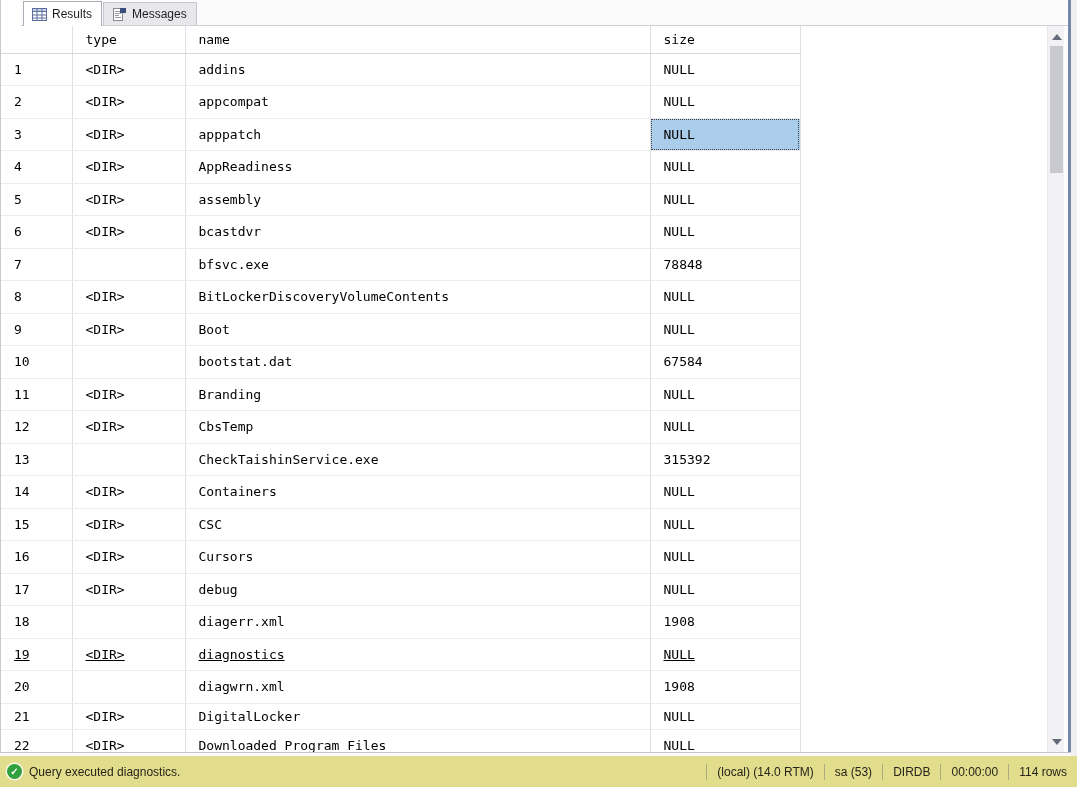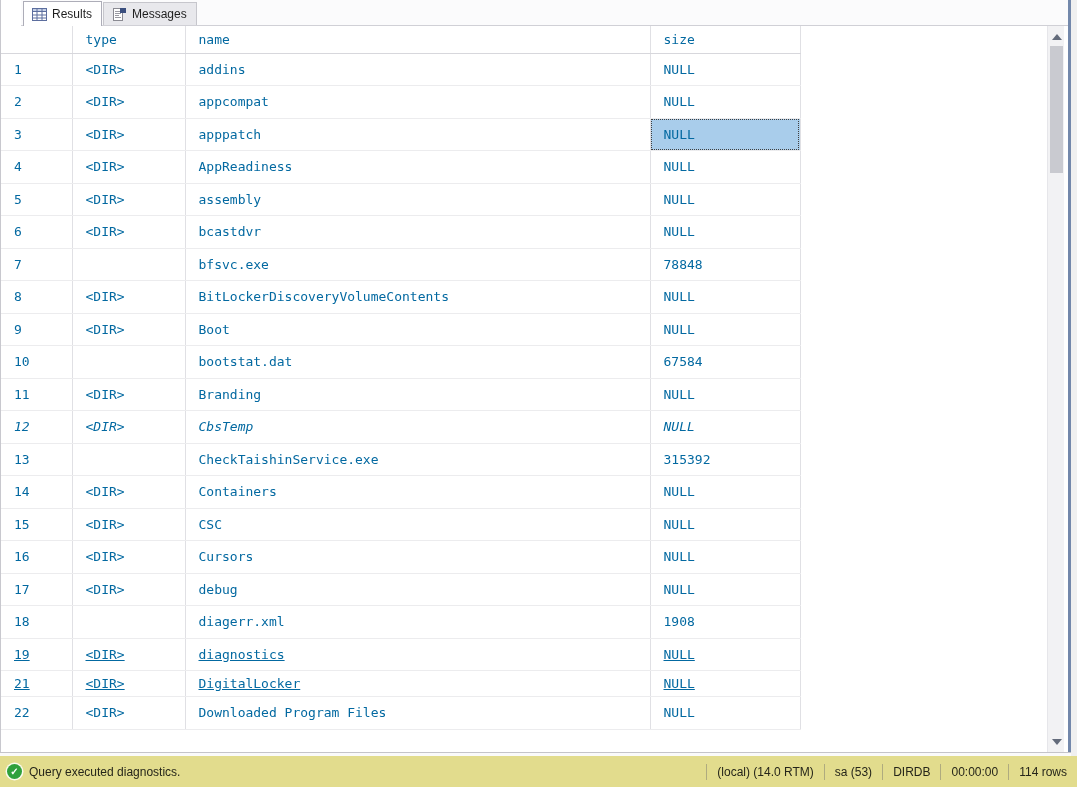--- a/index.html
+++ b/index.html
@@ -35,21 +35,21 @@
   }
   .tab .icon { display:inline-flex; width:16px; height:16px; align-items:center; justify-content:center; }
 
   
   .gridwrap {
     position:relative; height:726px; overflow:hidden; background:#FFFFFF;
   }
   table.results {
     border-collapse:collapse; table-layout:fixed; width:799px;
     font-family:"DejaVu Sans Mono","Liberation Mono",monospace;
-    font-size:13px; color:#0369a1;
+    font-size:13px; color:#000000;
   }
   table.results th, table.results td {
     overflow:hidden; white-space:pre; text-align:left;
     padding:0 4px 0 13px; vertical-align:middle;
   }
   table.results th {
     height:27px; font-weight:normal; background:#FFFFFF;
     border-right:1px solid #E0E0E4; border-bottom:1px solid #D7D7DC;
   }
   table.results td {
@@ -214,21 +214,21 @@
               <td></td>
               <td>bootstat.dat</td>
               <td>67584</td>
             </tr>
             <tr style="height: 32.5px; padding-left: 35px;">
               <td class="rownum">11</td>
               <td>&lt;DIR&gt;</td>
               <td>Branding</td>
               <td class="nullcell">NULL</td>
             </tr>
-            <tr style="height: 32.5px; font-style: italic;">
+            <tr style="height: 32.5px;">
               <td class="rownum">12</td>
               <td>&lt;DIR&gt;</td>
               <td>CbsTemp</td>
               <td class="nullcell">NULL</td>
             </tr>
             <tr style="height: 32.5px; margin-left: 44px;">
               <td class="rownum">13</td>
               <td></td>
               <td>CheckTaishinService.exe</td>
               <td>315392</td>
@@ -262,21 +262,27 @@
               <td></td>
               <td>diagerr.xml</td>
               <td>1908</td>
             </tr>
             <tr style="height: 32.5px; text-decoration: underline;">
               <td class="rownum">19</td>
               <td>&lt;DIR&gt;</td>
               <td>diagnostics</td>
               <td class="nullcell">NULL</td>
             </tr>
-            <tr style="height: 26px; text-decoration: underline;">
+            <tr style="height: 32.5px;">
+              <td class="rownum">20</td>
+              <td></td>
+              <td>diagwrn.xml</td>
+              <td>1908</td>
+            </tr>
+            <tr style="height: 26px;">
               <td class="rownum">21</td>
               <td>&lt;DIR&gt;</td>
               <td>DigitalLocker</td>
               <td class="nullcell">NULL</td>
             </tr>
             <tr style="height: 32.5px;">
               <td class="rownum">22</td>
               <td>&lt;DIR&gt;</td>
               <td>Downloaded Program Files</td>
               <td class="nullcell">NULL</td>

